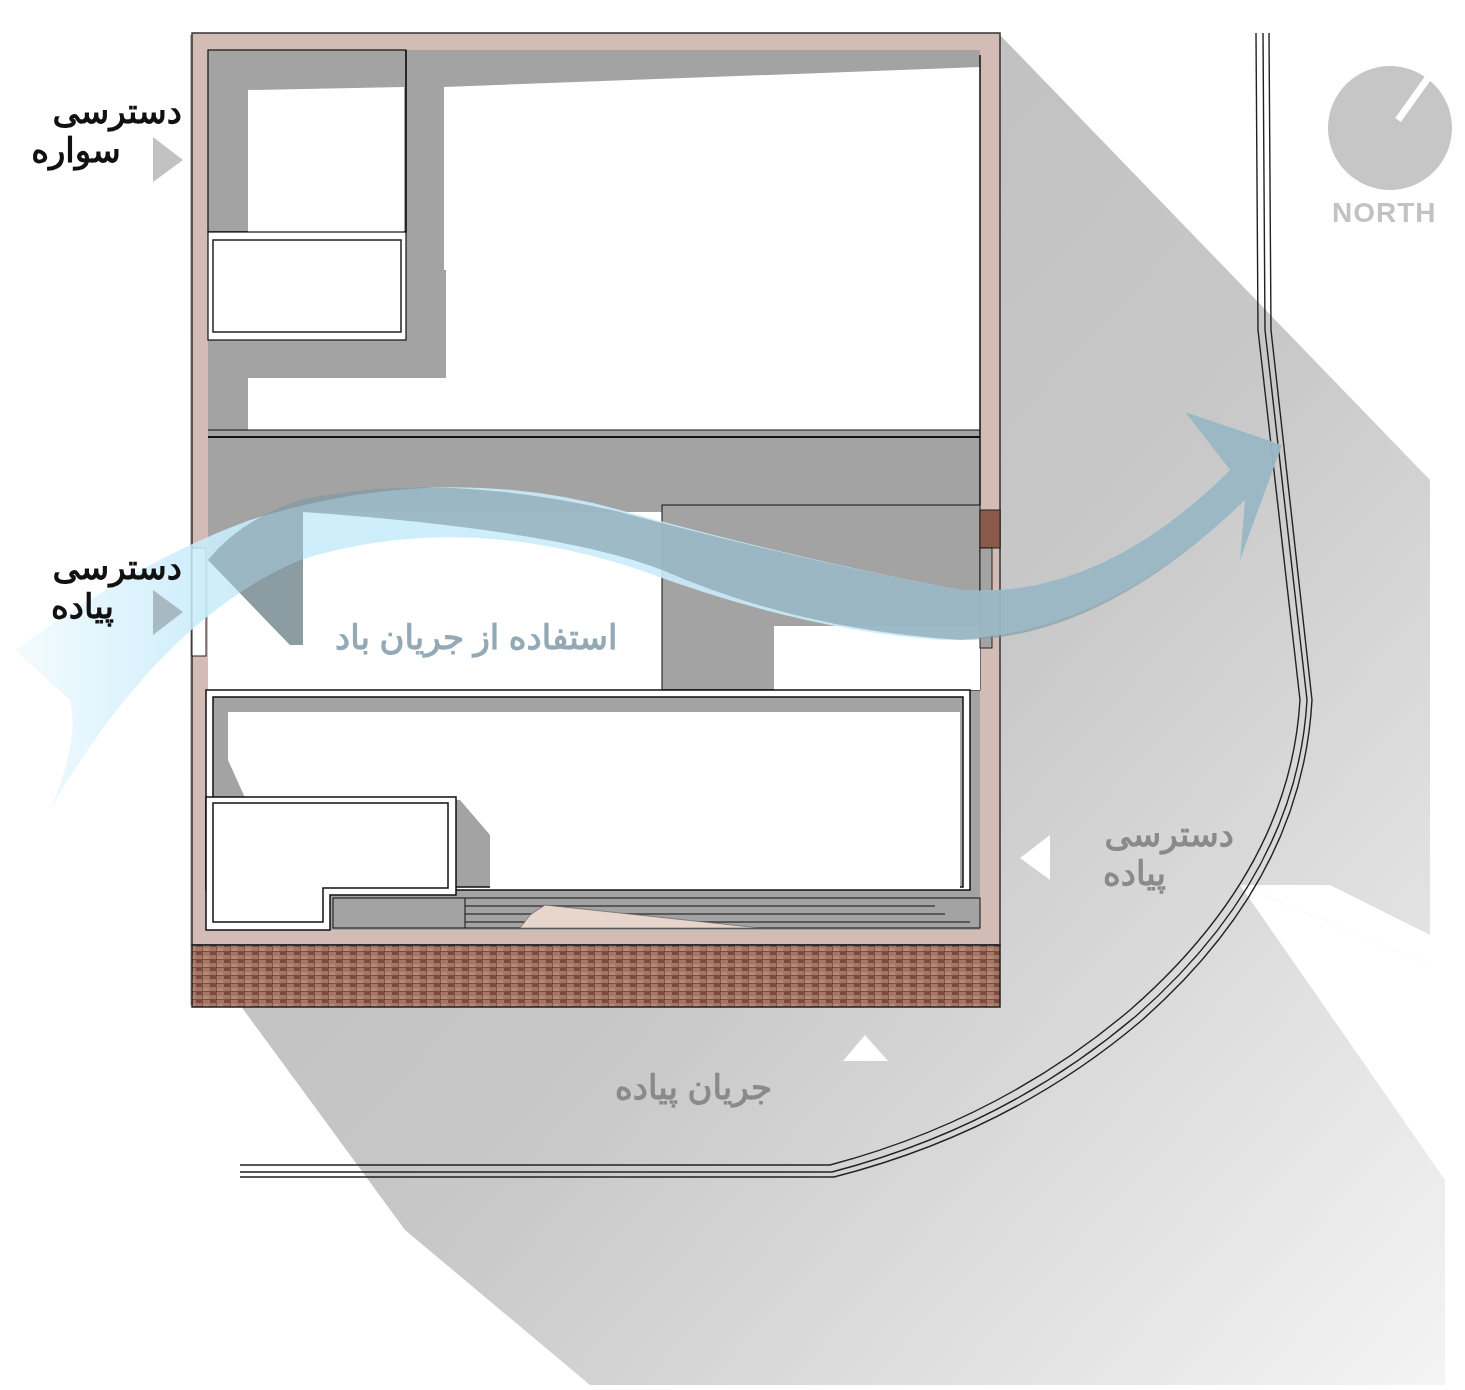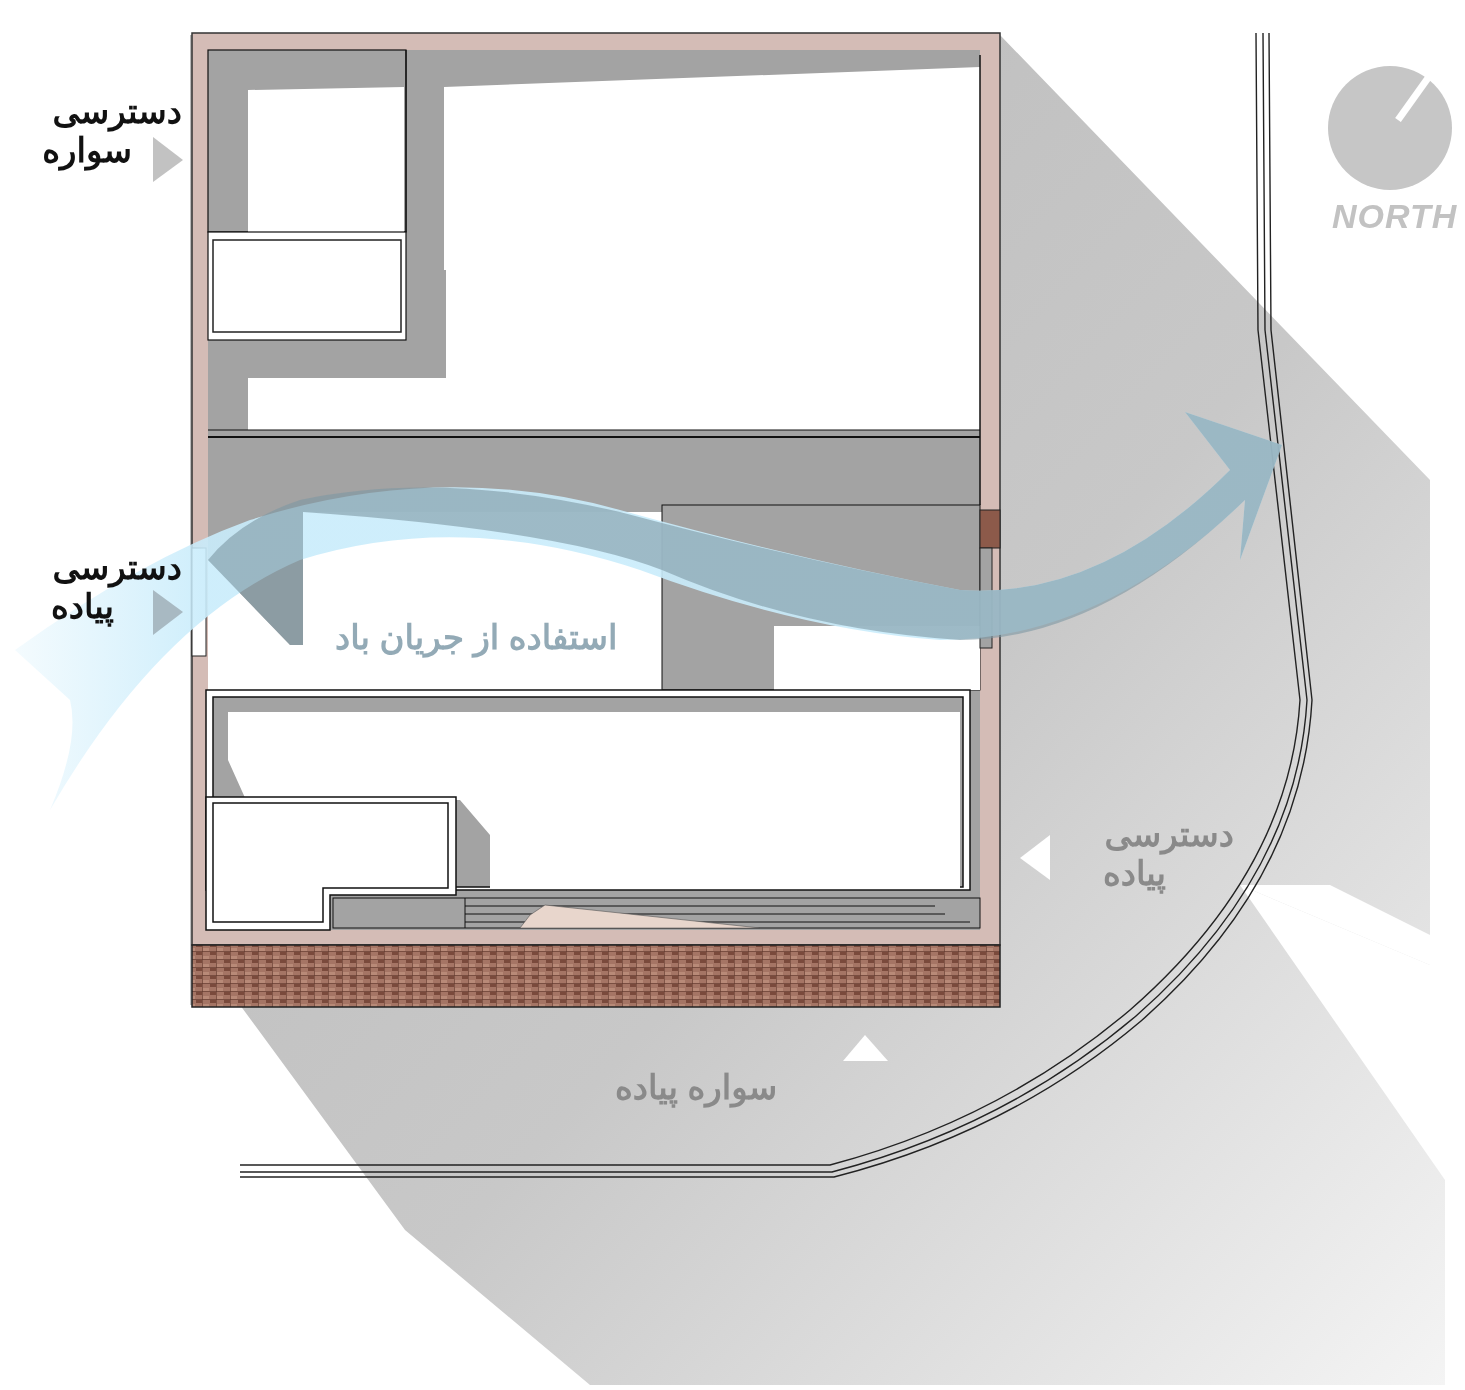--- a/index.html
+++ b/index.html
@@ -2,21 +2,21 @@
 <html><head>
 <meta charset="utf-8">
 <style>
   html, body { margin: 0; padding: 0; background: #ffffff; }
   body { width: 1465px; height: 1390px; position: relative; overflow: hidden; font-family: "DejaVu Sans", sans-serif; }
   svg.plan { position: absolute; left: 0; top: 0; }
   .label { position: absolute; direction: rtl; font-weight: bold; line-height: 1.15; white-space: nowrap; font-family: Liberation Sans, sans-serif; }
   .label-dark { color: #111111; font-size: 34px; }
   .label-grey { color: #8a8a8a; font-size: 34px; }
   .label-wind { color: #93aab6; font-size: 34px; }
-  .north-text { position: absolute; font-family: "Liberation Sans", sans-serif; font-weight: bold; color: #c2c2c2; font-size: 34px; letter-spacing: 1px; font-style: italic; }
+  .north-text { position: absolute; font-family: "Liberation Sans", sans-serif; font-weight: bold; color: #c2c2c2; font-size: 28px; letter-spacing: 1px; }
 </style>
 </head>
 <body>
 
 <svg class="plan" width="1465" height="1390" viewBox="0 0 1465 1390">
   <defs>
     <linearGradient id="shadowGrad" x1="0" y1="0" x2="1" y2="1">
       <stop offset="0" stop-color="#b8b8b8"></stop>
       <stop offset="0.55" stop-color="#c8c8c8"></stop>
       <stop offset="1" stop-color="#f4f4f4"></stop>
@@ -98,30 +98,30 @@
   <polygon points="865,1035 843,1061 888,1061" fill="#ffffff"></polygon>
 
   <g>
     <circle cx="1390" cy="128" r="62" fill="#c6c6c6"></circle>
     <line x1="1398" y1="120" x2="1428" y2="78" stroke="#ffffff" stroke-width="7"></line>
   </g>
 </svg>
 
 <div class="label label-dark" style="left:20px; top:92px; width:162px; text-align:right;">
   <div>دسترسی</div>
-  <div style="padding-right:50px;">سواره</div>
+  <div style="padding-right:50px;text-align:center;">سواره</div>
 </div>
 
 <div class="label label-dark" style="left:20px; top:548px; width:162px; text-align:right;">
   <div>دسترسی</div>
   <div style="padding-right:68px;">پیاده</div>
 </div>
 
 <div class="label label-wind" style="left:335px; top:618px;">استفاده از جریان باد</div>
 
 <div class="label label-grey" style="left:1062px; top:815px; width:172px; text-align:right;">
   <div>دسترسی</div>
   <div style="padding-right:68px;">پیاده</div>
 </div>
 
-<div class="label label-grey" style="left:615px; top:1068px;">سواره پیاده</div>
+<div class="label label-grey" style="left:615px; top:1068px;">جریان پیاده</div>
 
 <div class="north-text" style="left:1332px; top:197px;">NORTH</div>
 
 </body></html>

